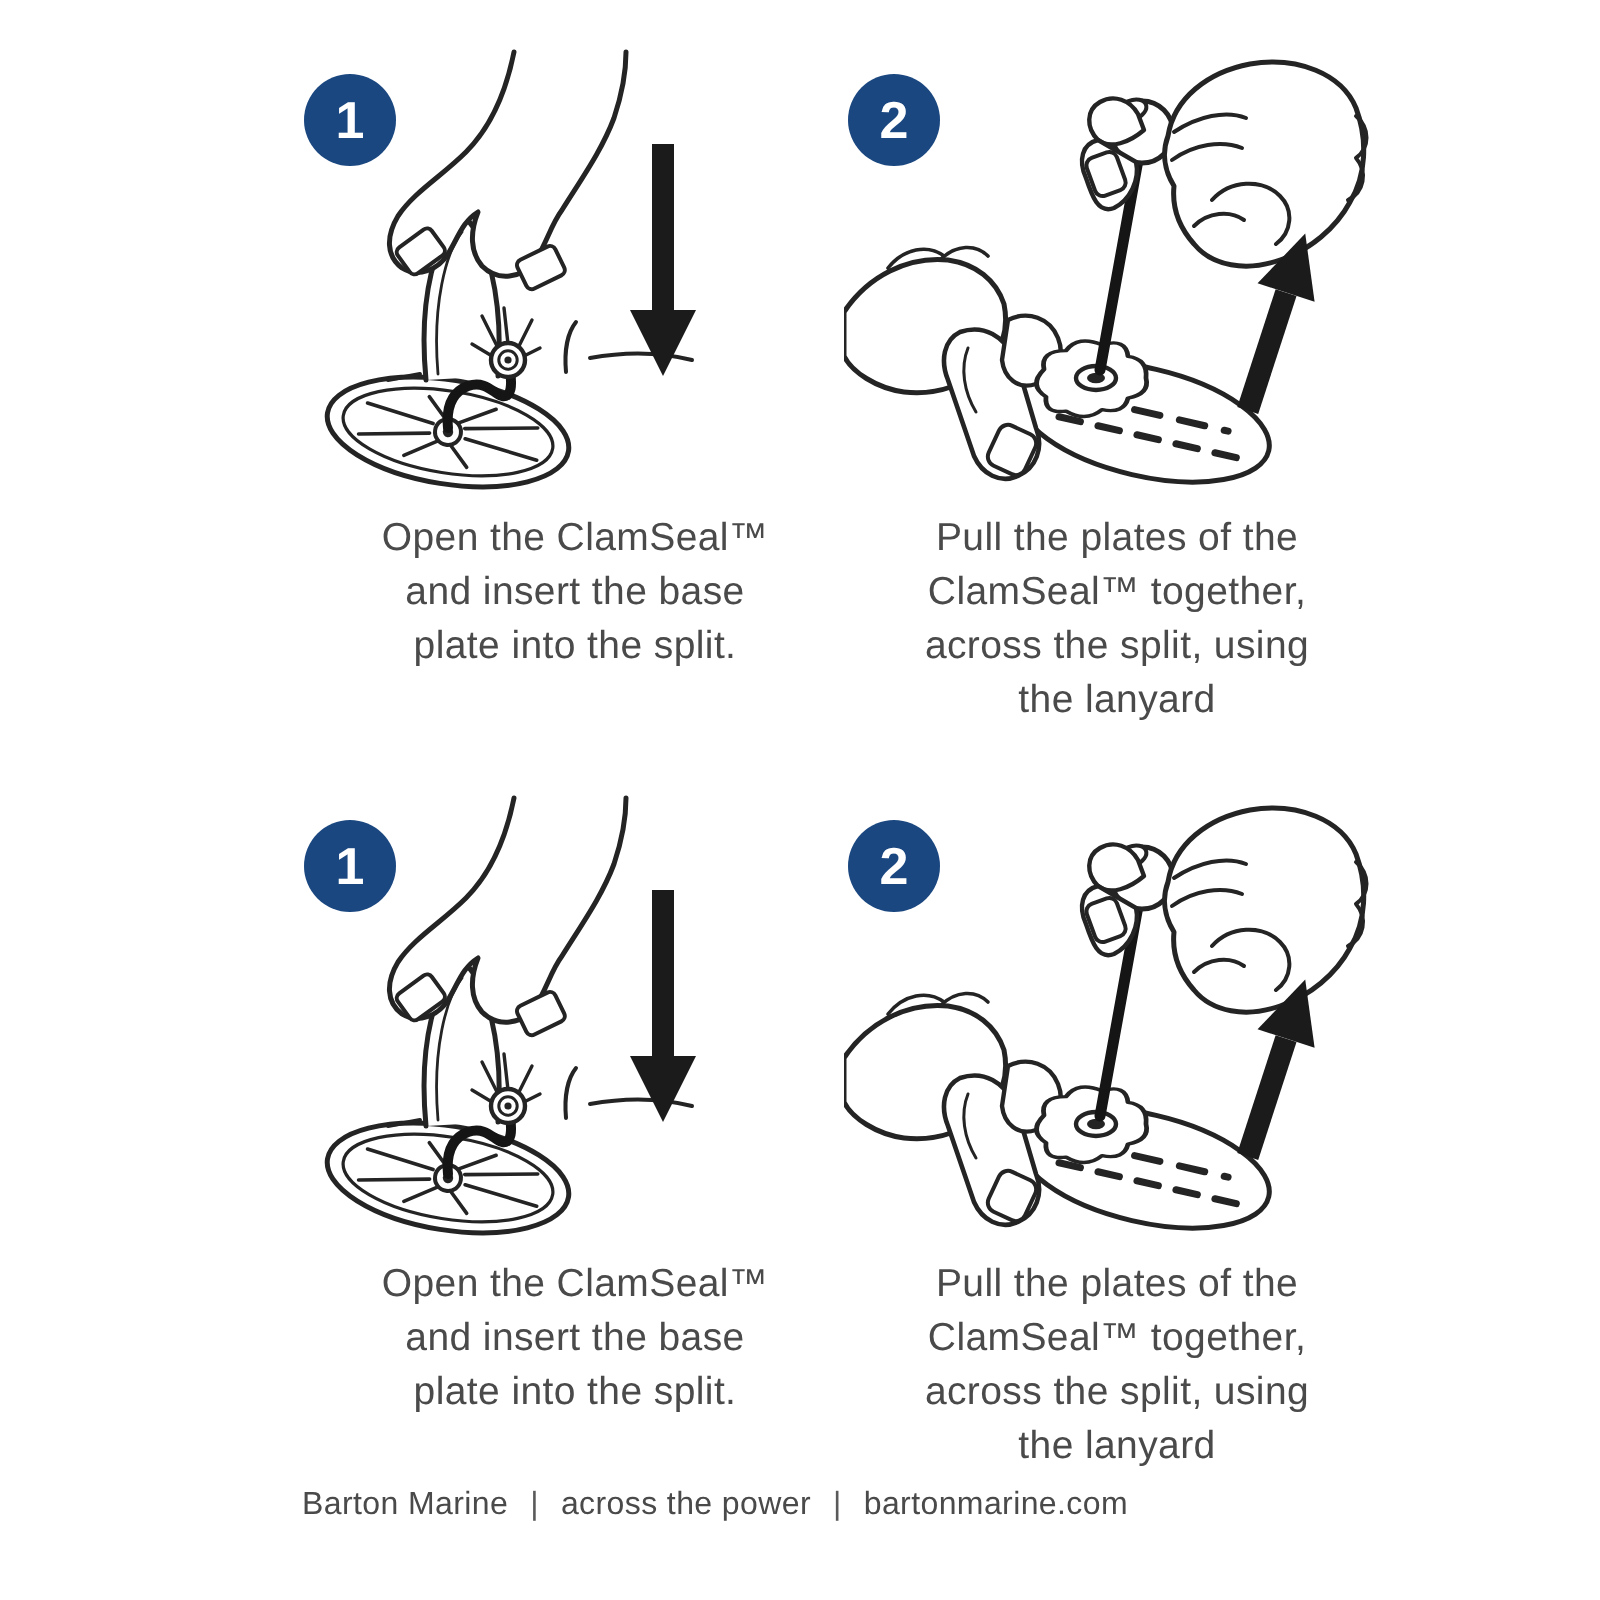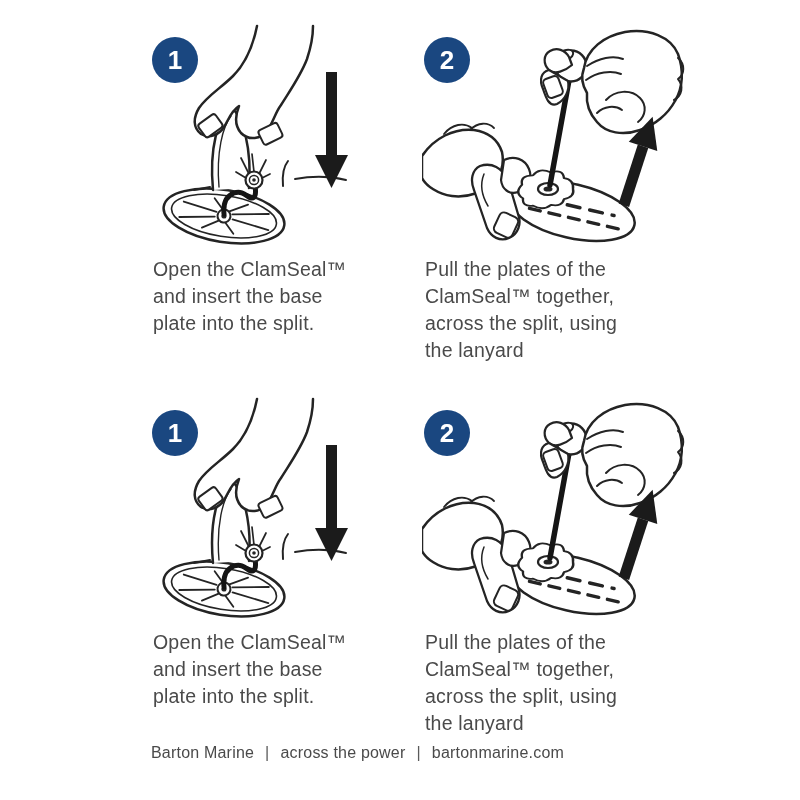--- a/index.html
+++ b/index.html
@@ -11,21 +11,21 @@
   .step{position:relative;}
   .step.s1{width:272px;}
   .step.s2{width:270px;}
   .art{position:relative;height:237px;}
   .art svg{display:block;overflow:visible;}
   .badge{
     position:absolute;left:2px;top:19px;width:46px;height:46px;border-radius:50%;
     background:#1a4780;color:#ffffff;display:flex;align-items:center;justify-content:center;
     font-size:26px;font-weight:bold;z-index:2;
   }
-  .caption{padding-left:3px;font-size:19.5px;line-height:27px;color:#4a4a4a;letter-spacing:.2px;margin-top:1px;}
+  .caption{padding-left:3px;font-size:19.5px;line-height:27px;color:#4a4a4a;letter-spacing:.2px;margin-top:1px;text-align:center;}
   .footer{position:absolute;top:744px;left:151px;display:flex;align-items:flex-start;
     font-size:16px;color:#4a4a4a;letter-spacing:.2px;}
   .footer .sep{margin:0 11px;color:#5a5a5a;}
 </style>
 </head>
 <body>
 
 <svg width="0" height="0" style="position:absolute" aria-hidden="true">
   <defs>
 

